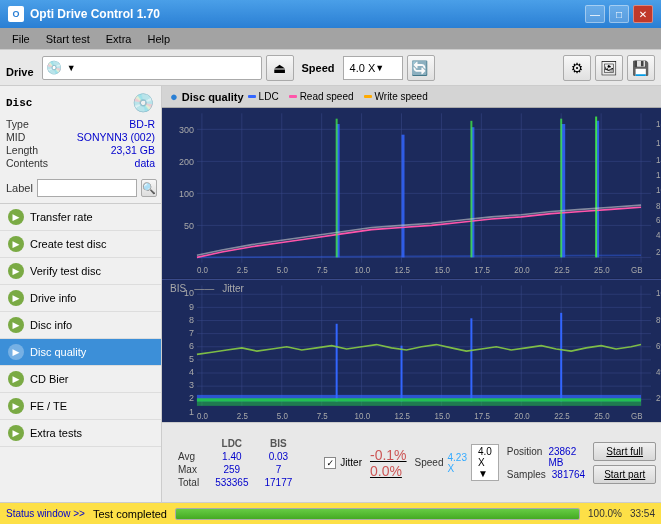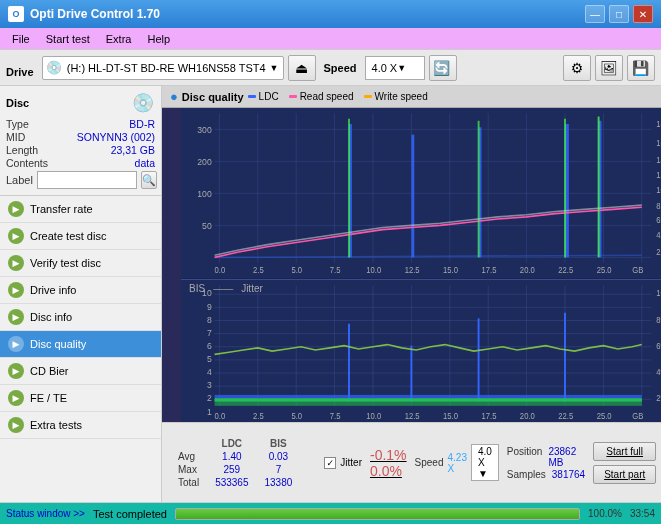--- a/index.html
+++ b/index.html
@@ -45,21 +45,21 @@
       background: rgba(255,255,255,0.2);
       border: 1px solid rgba(255,255,255,0.4);
       border-radius: 2px;
       cursor: pointer;
       display: flex; align-items: center; justify-content: center;
       color: white; font-size: 10px;
     }
     .title-btn.close { background: #c0392b; }
     
     .menu-bar {
-      background: #f0abfc;
+      background: #a3a3a3;
       height: 22px;
       display: flex;
       align-items: center;
       padding: 0 4px;
       border-bottom: 1px solid #ccc;
     }
     .menu-item {
       padding: 2px 8px;
       cursor: pointer;
       font-size: 11px;
@@ -123,35 +123,35 @@
     .disc-panel {
       padding: 6px;
       border-bottom: 1px solid #ccc;
     }
     .disc-header {
       display: flex;
       align-items: center;
       justify-content: space-between;
       margin-bottom: 4px;
     }
-    .disc-title { font-size: 11px; font-weight: 700; }
+    .disc-title { font-size: 11px; font-weight: 700; font-family: Liberation Mono, monospace; }
     .disc-icon { font-size: 18px; color: #555; }
     .disc-row {
       display: flex;
       justify-content: space-between;
       margin: 1px 0;
       font-size: 10.5px;
     }
     .disc-key { color: #333; }
     .disc-val { color: #0000cc; font-weight: 500; }
     .disc-val-data { color: #0000cc; }
     .label-row {
       display: flex;
       align-items: center;
-      margin-top: 2px;
+      margin-top: 10px;
       gap: 4px;
     }
     .label-input {
       border: 1px solid #aaa;
       height: 18px;
       width: 100px;
       font-size: 10px;
       padding: 0 2px;
     }
     .label-btn {
@@ -184,21 +184,21 @@
       display: flex; align-items: center; justify-content: center;
       font-size: 9px;
       color: white;
       background: #7aaa44;
       flex-shrink: 0;
     }
     .nav-item.active .nav-icon { background: rgba(255,255,255,0.3); }
     
     .status-bar {
       height: 22px;
-      background: #14b8a6;
+      background: #fde047;
       border-top: 1px solid #ccc;
       display: flex;
       align-items: center;
       padding: 0 6px;
       gap: 8px;
     }
     .status-btn {
       font-size: 10px;
       color: #0000cc;
       cursor: pointer;
@@ -243,21 +243,20 @@
       gap: 10px;
       font-size: 10px;
     }
     .legend-item { display: flex; align-items: center; gap: 3px; }
     .legend-dot { width: 8px; height: 3px; border-radius: 1px; }
     
     .charts-area {
       flex: 1;
       display: flex;
       flex-direction: column;
-      padding-left: 19px;
     }
     .chart-container {
       flex: 1;
       position: relative;
       background: #1a1a3a;
     }
     .chart-svg { width: 100%; height: 100%; }
     
     .stats-row {
       background: #e8e8e8;
@@ -341,21 +340,20 @@
   <span class="menu-item">File</span>
   <span class="menu-item">Start test</span>
   <span class="menu-item">Extra</span>
   <span class="menu-item">Help</span>
 </div>
 
 <div class="toolbar">
   <span class="toolbar-label">Drive</span>
   <div class="drive-select">
     <span style="font-size:13px;">💿</span>
-    <span class="drive-select-text">(H:) HL-DT-ST BD-RE  WH16NS58 TST4</span>
     <span style="font-size:9px;">▼</span>
   </div>
   <div class="toolbar-btn">⏏</div>
   <span class="speed-label">Speed</span>
   <div class="speed-select">
     <span>4.0 X</span>
     <span style="font-size:9px;">▼</span>
   </div>
   <div class="toolbar-btn">🔄</div>
   <div style="flex:1;"></div>
@@ -642,21 +640,21 @@
             </tr>
             <tr>
               <td class="row-label">Max</td>
               <td>259</td>
               <td>7</td>
               <td></td>
             </tr>
             <tr>
               <td class="row-label">Total</td>
               <td>533365</td>
-              <td>13380</td>
+              <td>17177</td>
               <td></td>
             </tr>
           </tbody>
         </table>
       </div>
 
       <div class="jitter-section">
         <div class="checkbox-tick">✓</div>
         <span>Jitter</span>
         <div style="font-size:14px; margin-left:4px;text-decoration:underline;">

